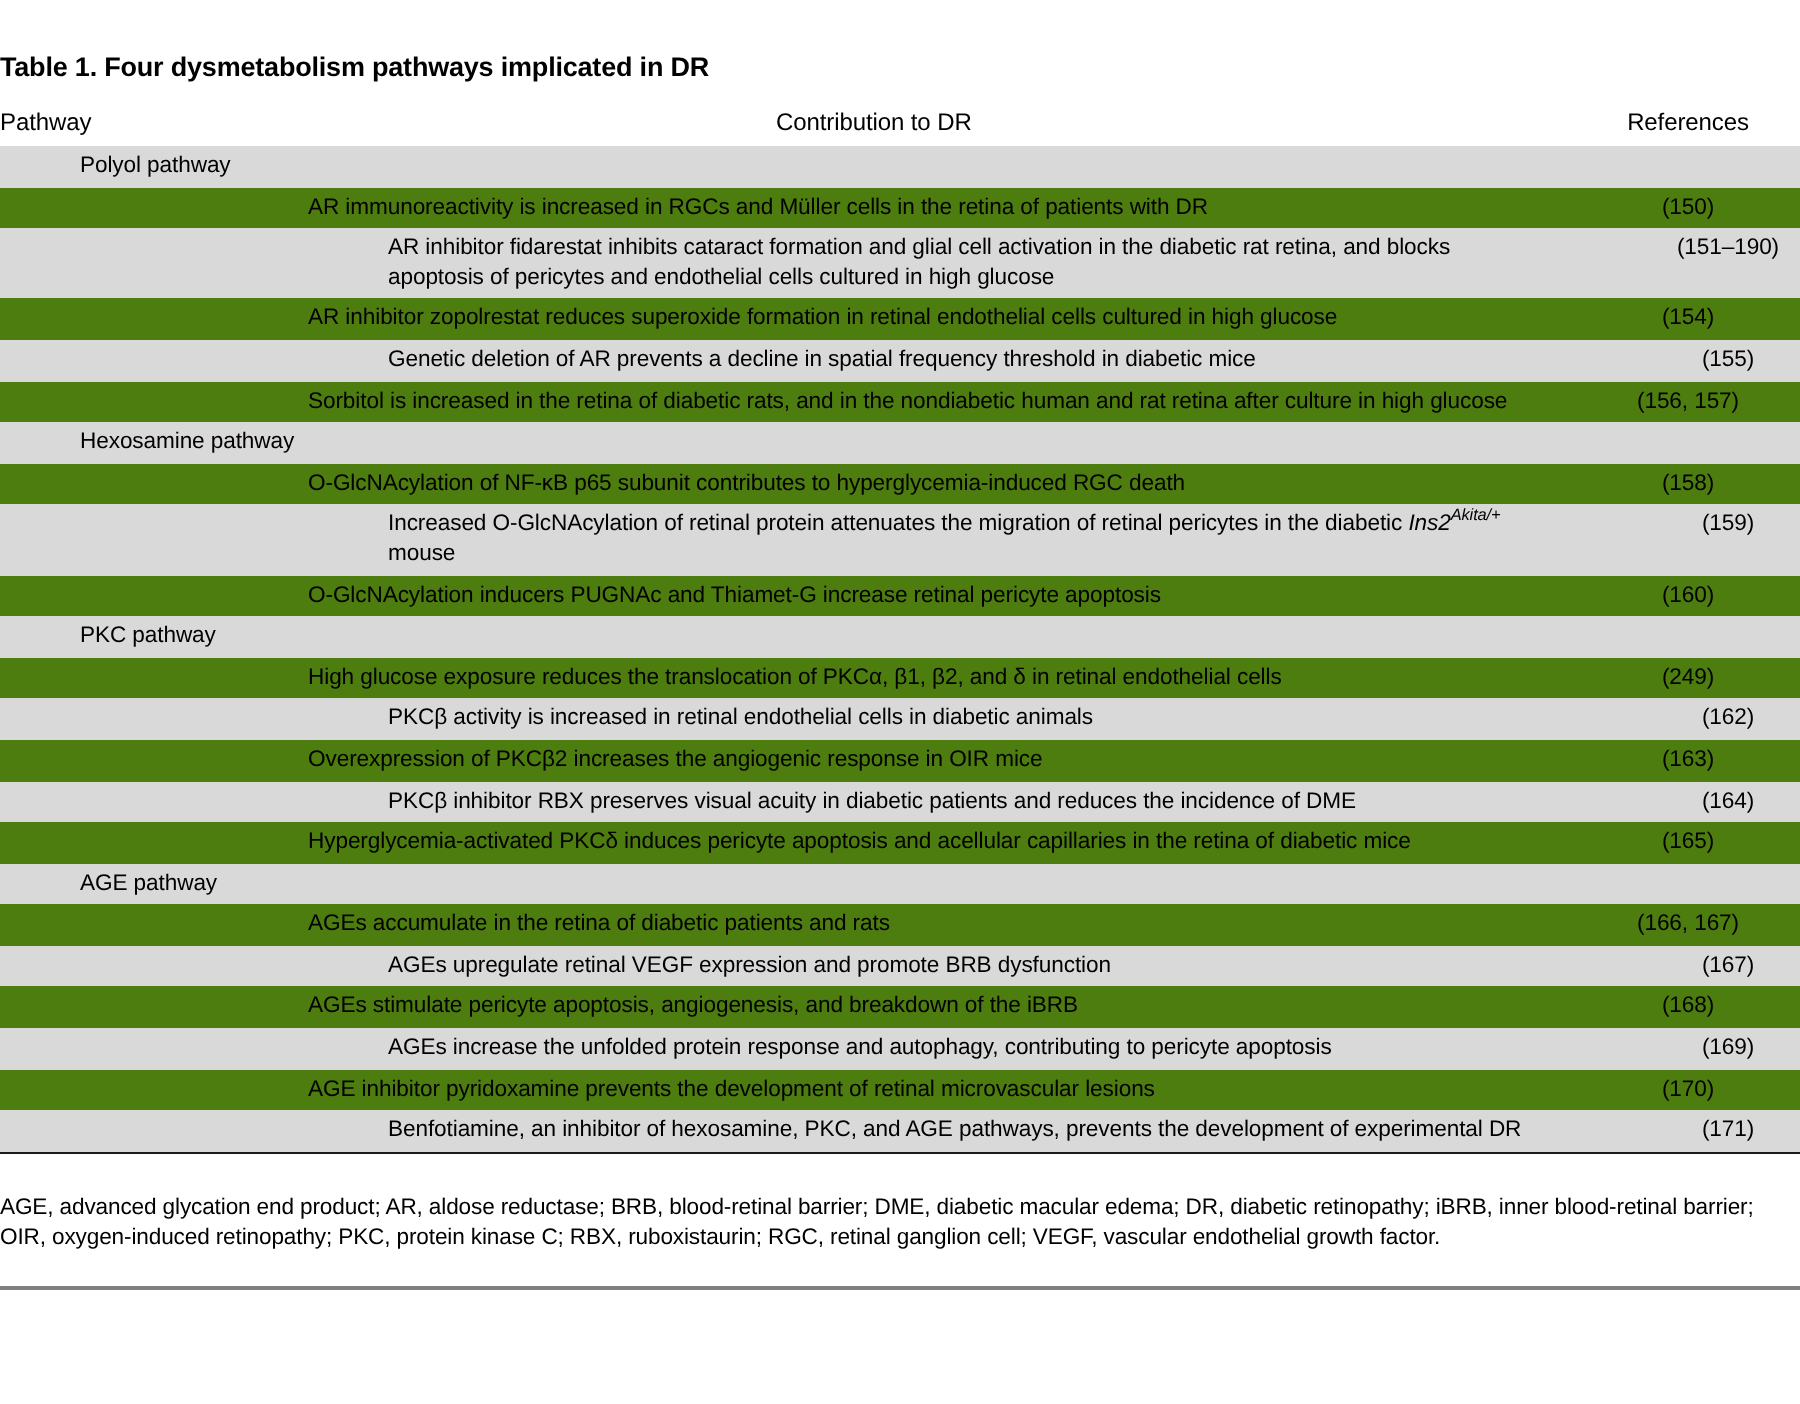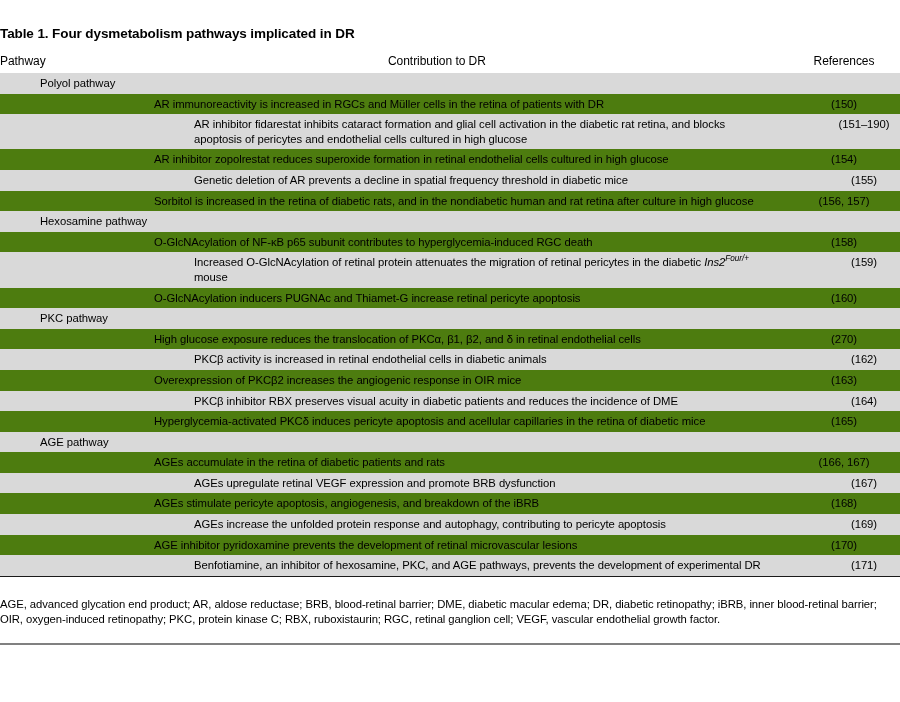--- a/index.html
+++ b/index.html
@@ -156,37 +156,37 @@
           <td class="c-contrib-cell">&nbsp;</td>
           <td class="c-refs-cell">&nbsp;</td>
         </tr>
         <tr class="data-row plain">
           <td class="c-pathway-cell">&nbsp;</td>
           <td class="c-contrib-cell">O-GlcNAcylation of NF-κB p65 subunit contributes to hyperglycemia-induced RGC death</td>
           <td class="c-refs-cell">(158)</td>
         </tr>
         <tr class="data-row shaded">
           <td class="c-pathway-cell">&nbsp;</td>
-          <td class="c-contrib-cell">Increased O-GlcNAcylation of retinal protein attenuates the migration of retinal pericytes in the diabetic <span class="italic">Ins2</span><span class="sup">Four/+</span> mouse</td>
+          <td class="c-contrib-cell">Increased O-GlcNAcylation of retinal protein attenuates the migration of retinal pericytes in the diabetic <span class="italic">Ins2</span><span class="sup">Akita/+</span> mouse</td>
           <td class="c-refs-cell">(159)</td>
         </tr>
         <tr class="data-row plain">
           <td class="c-pathway-cell">&nbsp;</td>
           <td class="c-contrib-cell">O-GlcNAcylation inducers PUGNAc and Thiamet-G increase retinal pericyte apoptosis</td>
           <td class="c-refs-cell">(160)</td>
         </tr>
         <tr class="group-row shaded">
           <td class="c-pathway-cell">PKC pathway</td>
           <td class="c-contrib-cell">&nbsp;</td>
           <td class="c-refs-cell">&nbsp;</td>
         </tr>
         <tr class="data-row plain">
           <td class="c-pathway-cell">&nbsp;</td>
           <td class="c-contrib-cell">High glucose exposure reduces the translocation of PKCα, β1, β2, and δ in retinal endothelial cells</td>
-          <td class="c-refs-cell">(270)</td>
+          <td class="c-refs-cell">(249)</td>
         </tr>
         <tr class="data-row shaded">
           <td class="c-pathway-cell">&nbsp;</td>
           <td class="c-contrib-cell">PKCβ activity is increased in retinal endothelial cells in diabetic animals</td>
           <td class="c-refs-cell">(162)</td>
         </tr>
         <tr class="data-row plain">
           <td class="c-pathway-cell">&nbsp;</td>
           <td class="c-contrib-cell">Overexpression of PKCβ2 increases the angiogenic response in OIR mice</td>
           <td class="c-refs-cell">(163)</td>

